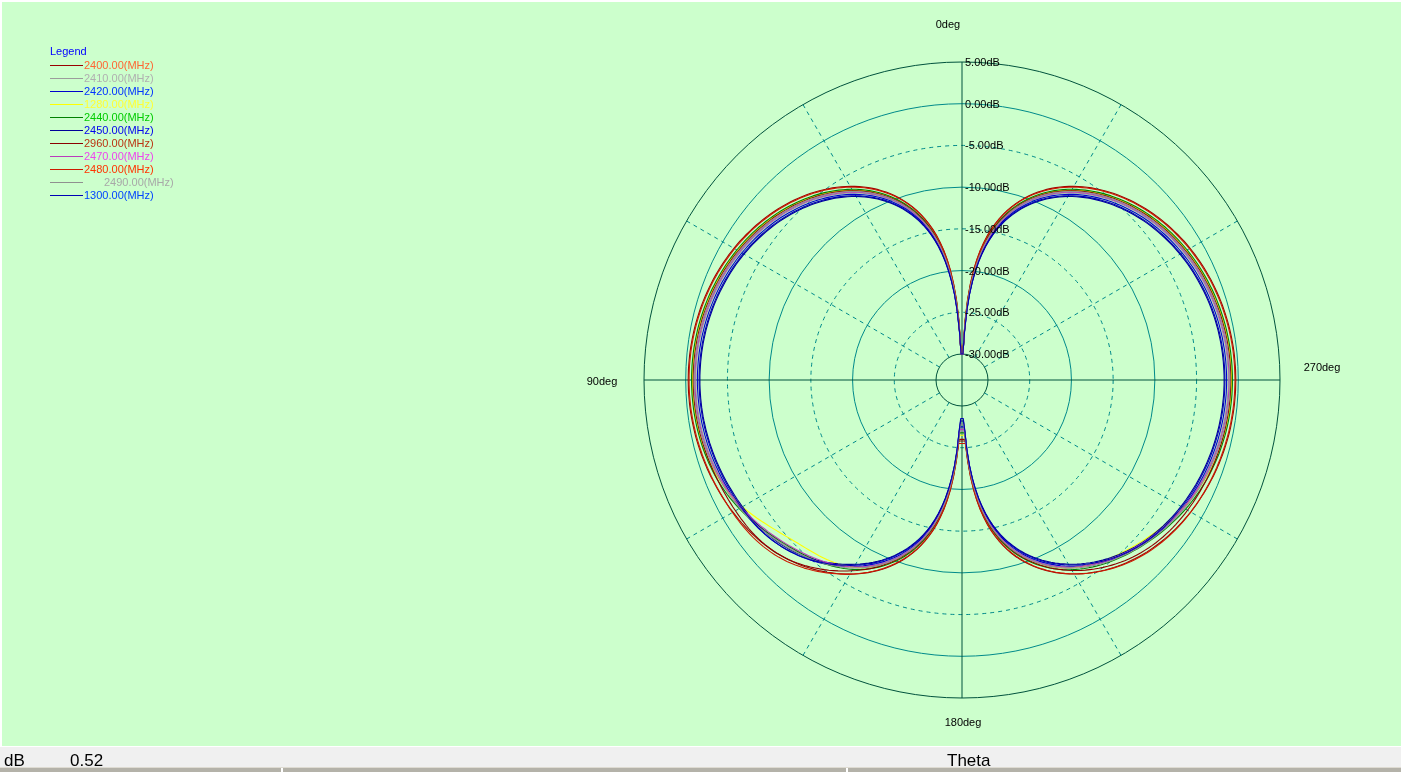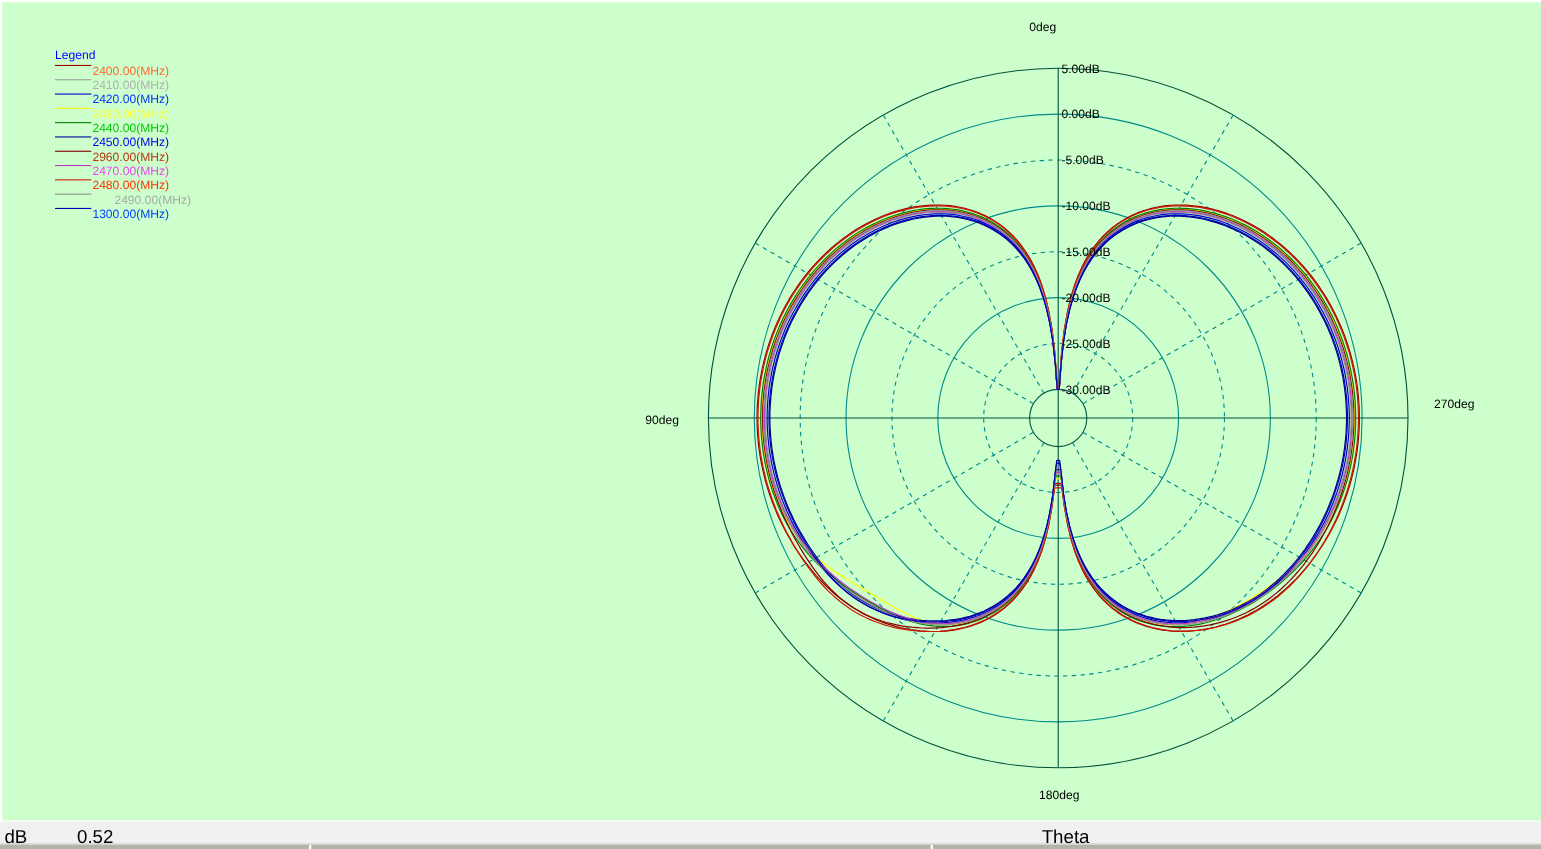--- a/index.html
+++ b/index.html
@@ -6,21 +6,21 @@
   .screen{
     position:relative;width:1401px;height:772px;background:#ccffcc;
     overflow:hidden;font-family:"Liberation Sans",sans-serif;
   }
   .edge-top{position:absolute;left:0;top:0;width:1401px;height:2px;background:#ffffff;}
   .edge-left{position:absolute;left:0;top:0;width:2px;height:746px;background:#ffffff;}
   #polar{position:absolute;left:0;top:0;}
   #polar text{font-family:"Liberation Sans",sans-serif;}
   #legend{position:absolute;left:50px;top:44px;}
   .legend-title{font-size:11px;height:15px;line-height:15px;}
-  .lrow{height:13px;display:flex;}
+  .lrow{height:13px;display:flex;align-items:center;}
   .lswatch{width:33px;height:0;border-top:1px solid #000;display:inline-block;flex:0 0 33px;}
   .ltext{font-size:11px;line-height:13px;margin-left:1px;white-space:nowrap;}
   .statusbar{
     position:absolute;left:0;top:746px;width:1401px;height:20px;
     background:#f0f0f0;border-top:1px solid #ffffff;
     font-size:17px;color:#000;
   }
   .statusbar span{position:absolute;top:4px;white-space:nowrap;}
   #sb-db{left:4px;}
   #sb-val{left:70px;}
@@ -91,21 +91,21 @@
         <div class="lrow">
           <span class="lswatch" style="border-top-color: rgb(156, 156, 156);"></span>
           <span class="ltext" style="color: rgb(176, 176, 176);">2410.00(MHz)</span>
         </div>
         <div class="lrow">
           <span class="lswatch" style="border-top-color: rgb(0, 0, 204);"></span>
           <span class="ltext" style="color: rgb(0, 51, 255);">2420.00(MHz)</span>
         </div>
         <div class="lrow">
           <span class="lswatch" style="border-top-color: rgb(255, 255, 0);"></span>
-          <span class="ltext" style="color: rgb(255, 255, 51);">2430.00(MHz)</span>
+          <span class="ltext" style="color: rgb(255, 255, 51);">1280.00(MHz)</span>
         </div>
         <div class="lrow">
           <span class="lswatch" style="border-top-color: rgb(0, 128, 0);"></span>
           <span class="ltext" style="color: rgb(0, 204, 0);">2440.00(MHz)</span>
         </div>
         <div class="lrow">
           <span class="lswatch" style="border-top-color: rgb(0, 0, 153);"></span>
           <span class="ltext" style="color: rgb(0, 0, 238);">2450.00(MHz)</span>
         </div>
         <div class="lrow">

